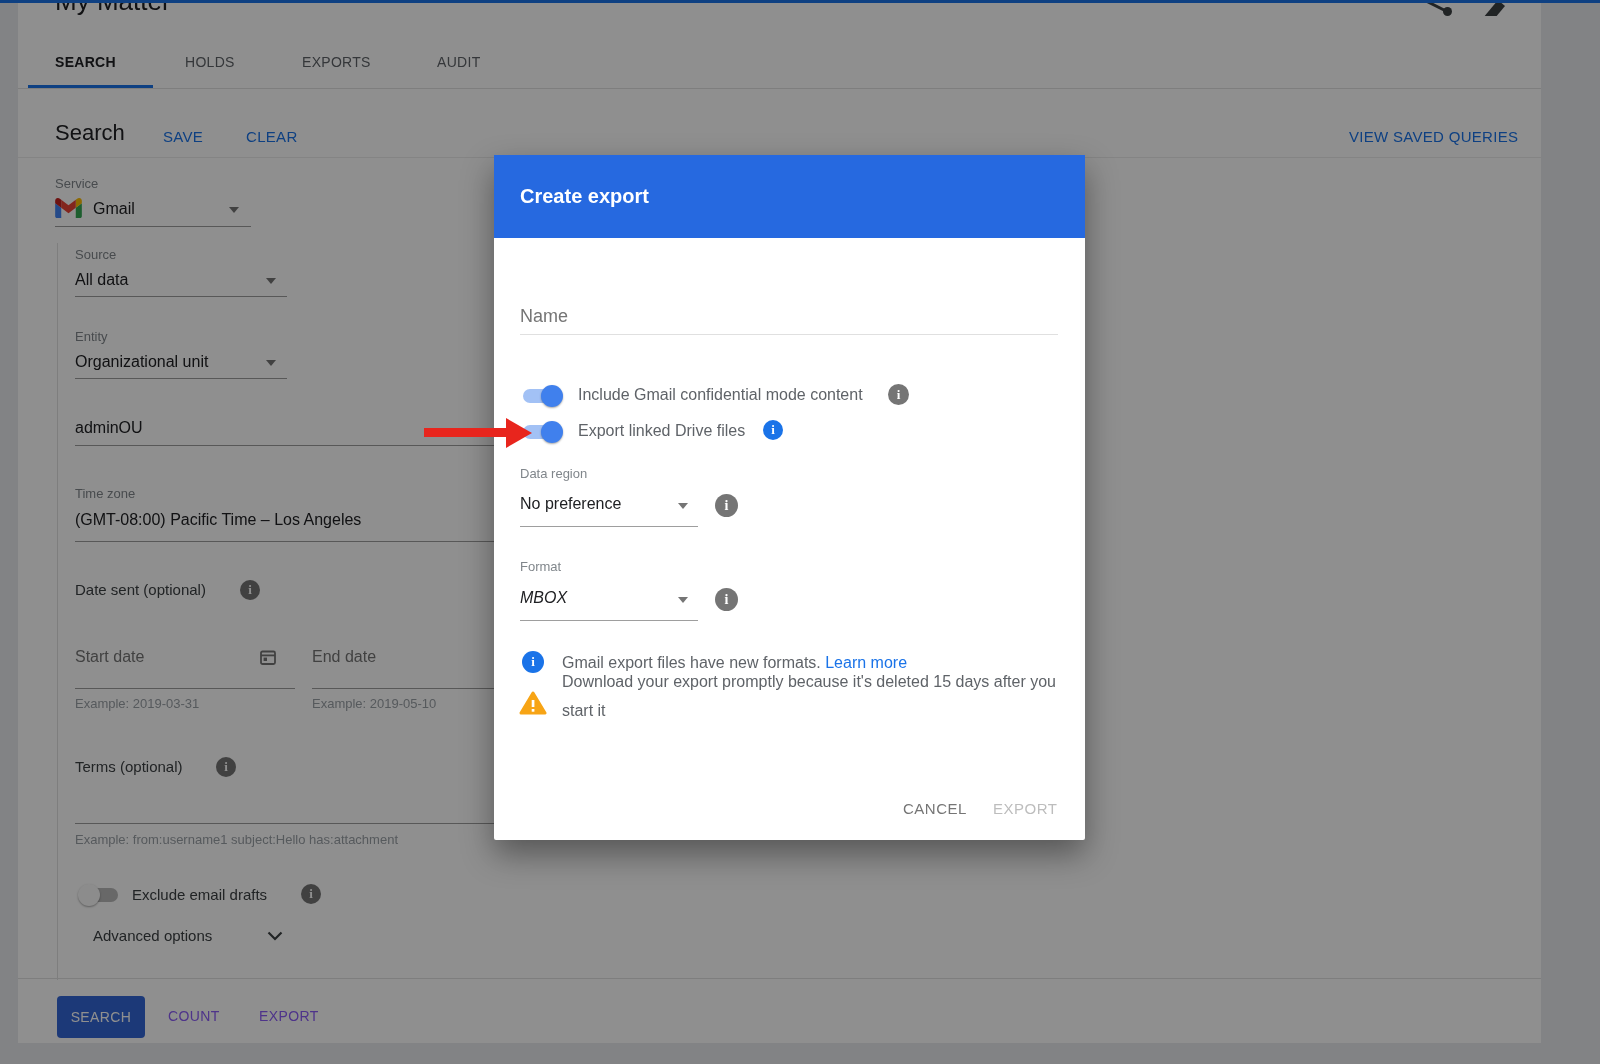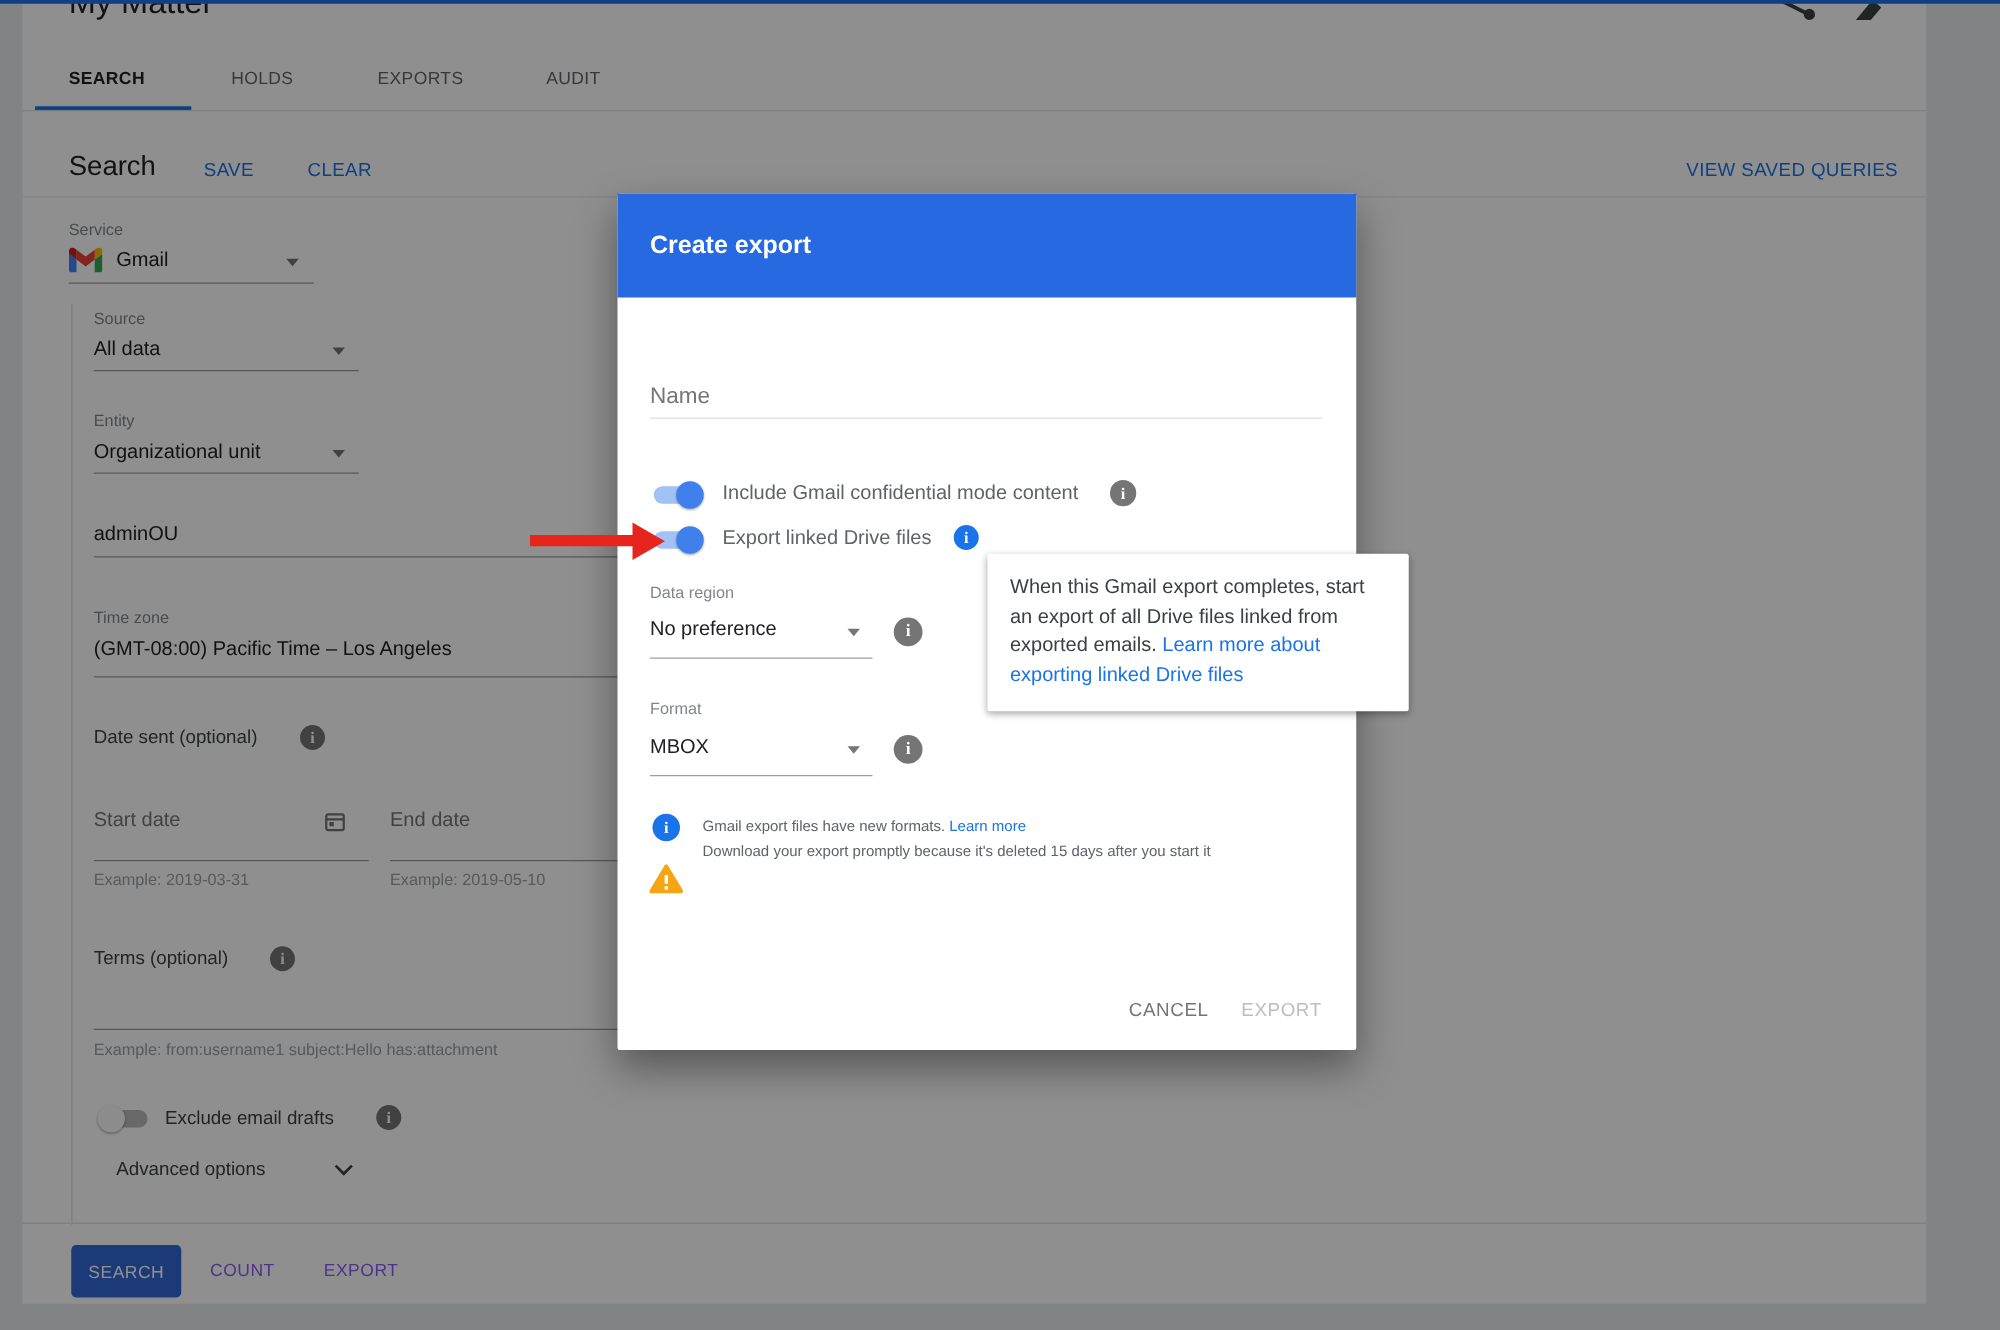--- a/index.html
+++ b/index.html
@@ -31,21 +31,21 @@
   .toggle.off .track { background:#b9b9b9; }
   .toggle.off .thumb { left:0; background:#fafafa; }
   input { border:none; outline:none; background:transparent; font-family:"Liberation Sans", sans-serif; }
   input::placeholder { color:#757575; opacity:1; }
   .scrim { position:absolute; inset:0; background:rgba(0,0,0,0.44); z-index:10; }
   .modal { position:absolute; left:494px; top:155px; width:591px; height:685px; background:#fff;
            z-index:20; border-radius:2px; box-shadow:0 14px 32px rgba(0,0,0,.4); }
   .modal-header { position:absolute; left:0; top:0; width:100%; height:83px; background:#2669e0;padding-left:24px; }
   .modal-lbl { font-size:13px; color:#80868b; }
   .modal-tgl-label { font-size:16px; color:#5f6368; }
-  .note { font-size:12px; color:#5f6368; }
+  .note { font-size:16px; color:#5f6368; }
   .footer-btn { font-size:15px; font-weight:500; letter-spacing:.5px; cursor:pointer; }
   .tooltip { position:absolute; left:790px; top:443px; width:337px; z-index:30; background:#fff;
              box-shadow:0 2px 6px rgba(0,0,0,.35); padding:15px 16px 17px 18px;
              font-size:16px; line-height:23.5px; color:#3c4043; border-radius:2px; }
   .arrow-shaft { position:absolute; left:424px; top:428px; width:84px; height:9px; background:#e8251d; z-index:40; }
   .arrow-head { position:absolute; left:506px; top:418px; width:0; height:0; z-index:40;
                 border-top:15px solid transparent; border-bottom:15px solid transparent; border-left:26px solid #e8251d; }
   .btn-primary { background:#3367d6; color:#fff; font-size:14px; font-weight:500; letter-spacing:.4px;
                  border:none; border-radius:4px; display:flex; align-items:center; justify-content:center; cursor:pointer; }
   .btn-flat { font-size:14px; font-weight:500; letter-spacing:.4px; color:#8b5cf6; cursor:pointer; }
@@ -185,21 +185,21 @@
     <div class="abs modal-lbl" style="left:26px; top:311px;">Data region</div>
     <div class="abs" style="left:26px; top:336px; width:178px; height:36px; cursor:pointer;">
       <span class="abs val" style="left:0; top:4px;">No preference</span>
       <span class="abs caret" style="left:158px; top:12px;"></span>
       <div class="abs fieldline" style="left:0; top:35px; width:178px;"></div>
     </div>
     <div class="abs info-i" style="left:221px; top:339px; width:23px; height:23px; font-size:14px;">i</div>
 
     <div class="abs modal-lbl" style="left:26px; top:404px;">Format</div>
     <div class="abs" style="left:26px; top:430px; width:178px; height:36px; cursor:pointer;">
-      <span class="abs val" style="left:0; top:4px;">MBOX</span>
+      <span class="abs val" style="left:0; top:4px;font-style:italic;">MBOX</span>
       <span class="abs caret" style="left:158px; top:12px;"></span>
       <div class="abs fieldline" style="left:0; top:35px; width:178px;"></div>
     </div>
     <div class="abs info-i" style="left:221px; top:433px; width:23px; height:23px; font-size:14px;">i</div>
 
     <div class="abs info-i blue" style="left:28px; top:496px; width:22px; height:22px;">i</div>
     <div class="abs note" style="left:68px; top:499px;">
       <span>Gmail export files have new formats.</span>
       <span class="link" style="cursor:pointer;">Learn more</span>
     </div>
@@ -208,21 +208,17 @@
       <path d="M14 2 L26 22 L2 22 Z" fill="#f7a415" stroke="#f7a415" stroke-width="3" stroke-linejoin="round"></path>
       <rect x="12.7" y="9" width="2.7" height="7" fill="#ffffff"></rect>
       <rect x="12.7" y="18" width="2.7" height="2.7" fill="#ffffff"></rect>
     </svg>
     <div class="abs note" style="left:68px; top:512px; width:505px; line-height:29px;">Download your export promptly because it's deleted 15 days after you start it</div>
 
     <div class="abs footer-btn" style="left:409px; top:645px; color:#757575;">CANCEL</div>
     <div class="abs footer-btn" style="left:499px; top:645px; color:#bdbdbd;">EXPORT</div>
   </div>
 
-  <div class="tooltip">
-    <span>When this Gmail export completes, start an export of all Drive files linked from exported emails.</span>
-    <span class="link" style="cursor:pointer;">Learn more about exporting linked Drive files</span>
-  </div>
 
   <div class="arrow-shaft"></div>
   <div class="arrow-head"></div>
 
 </div>
 
 </body></html>

